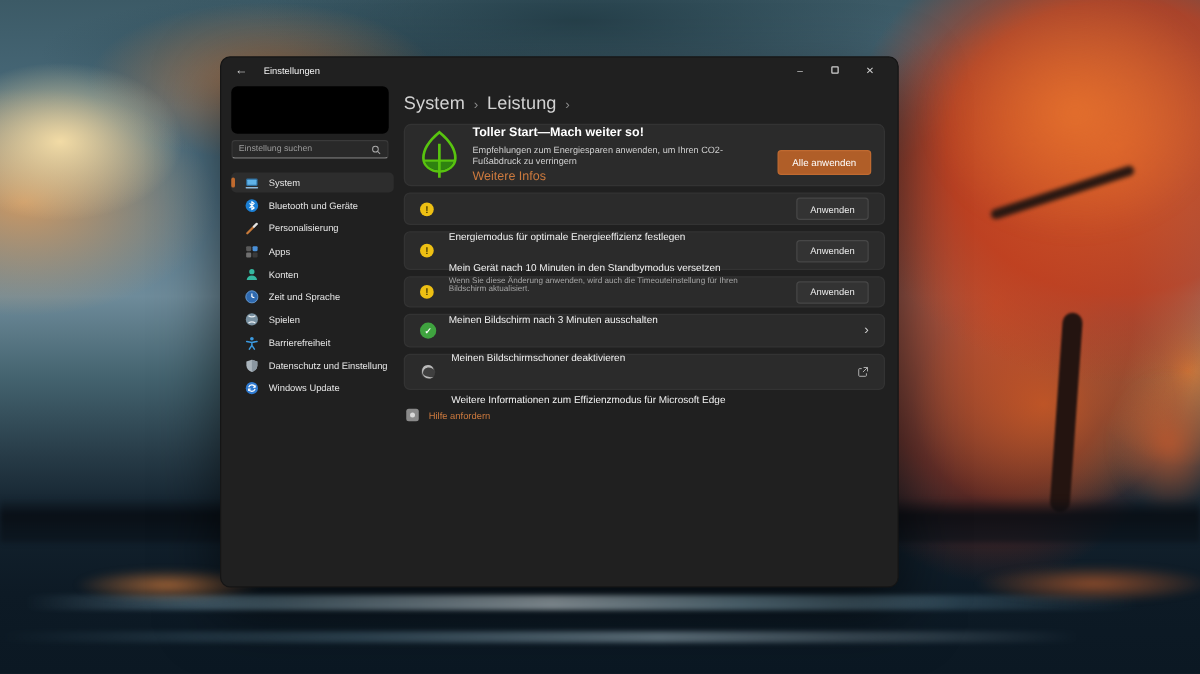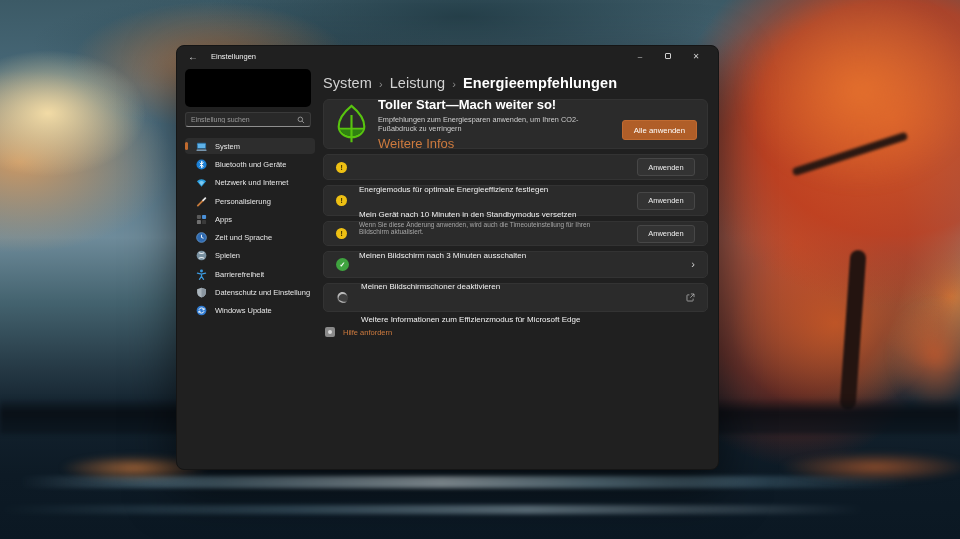--- a/index.html
+++ b/index.html
@@ -89,23 +89,23 @@
   .crumb{ font-size:14.5px; color:#d2d2d2; letter-spacing:.1px; }
   .crumb.current{ color:#ffffff; font-weight:bold; }
   .crumb-sep{ font-size:11px; color:#8a8a8a; padding-top:1px; }
 
   .banner{
     margin-top:7px; height:50px; background:#2b2b2b; border:1px solid #333;
     border-radius:6px; display:flex; align-items:center; padding:0 10px; gap:10px;
   }
   .leaf-wrap{ width:34px; height:40px; flex-shrink:0; display:flex; align-items:center; justify-content:center; }
   .banner-text{ flex:1; min-width:0; }
-  .banner-title{ font-size:13px; font-weight:bold; color:#fff; }
+  .banner-title{ font-size:10px; font-weight:bold; color:#fff; }
   .banner-desc{ font-size:7.3px; color:#cfcfcf; margin-top:2.5px; }
-  .banner-link{ font-size:13px; color:#cd7a3e; margin-top:3px; }
+  .banner-link{ font-size:10px; color:#cd7a3e; margin-top:3px; }
   .apply-all-btn{
     background:#b05e28; border:1px solid #c06a30; color:#fff; font-size:7.8px;
     border-radius:3px; padding:4.5px 11px; flex-shrink:0; font-family:"Liberation Sans", sans-serif;margin-top:12px;
   }
 
   .card{
     background:#2b2b2b; border:1px solid #333; border-radius:5px;
     display:flex; align-items:center; padding:0 12px; margin-top:5px;
   }
   .card.h26{ height:26px; } .card.h31{ height:31px; } .card.h25{ height:25px; } .card.h27{ height:27px; } .card.h29{ height:29px; }
@@ -192,45 +192,45 @@
               <svg viewBox="0 0 12 12">
                 <circle cx="6" cy="6" r="5.5" fill="#1b7fd4"></circle>
                 <path d="M4 4 L8 8 L6 9.5 V2.5 L8 4 L4 8" fill="none" stroke="#fff" stroke-width="1" stroke-linejoin="round"></path>
               </svg>
             </span>
           <span data-interactable="false">Bluetooth und Geräte</span>
         </div>
         <div class="nav-item" data-interactable="true">
           <span class="nav-ico" data-interactable="false">
               <svg viewBox="0 0 12 12">
-                <path d="M1 4.5 A7.2 7.2 0 0 1 11 4.5 L6 10.5 Z" fill="#2b9fe0"></path>
-                <path d="M3.2 5.8 A4 4 0 0 1 8.8 5.8 L6 9.2 Z" fill="#7cc8f0"></path>
-              </svg>
-            </span>
-          <span data-interactable="false">Netzwerk und Internet</span>
-        </div>
-        <div class="nav-item" data-interactable="true">
-          <span class="nav-ico" data-interactable="false">
-              <svg viewBox="0 0 12 12">
                 <line x1="2" y1="10.5" x2="7.5" y2="5" stroke="#c87a3a" stroke-width="2" stroke-linecap="round"></line>
                 <line x1="7.8" y1="4.7" x2="10.2" y2="2.3" stroke="#e4e4e4" stroke-width="2" stroke-linecap="round"></line>
               </svg>
             </span>
           <span data-interactable="false">Personalisierung</span>
         </div>
         <div class="nav-item" data-interactable="true">
           <span class="nav-ico" data-interactable="false">
               <svg viewBox="0 0 12 12">
                 <rect x="1" y="1" width="4.4" height="4.4" rx="1" fill="#5a5a5a"></rect>
                 <rect x="6.6" y="1" width="4.4" height="4.4" rx="1" fill="#4a90d8"></rect>
                 <rect x="1" y="6.6" width="4.4" height="4.4" rx="1" fill="#707070"></rect>
                 <rect x="6.6" y="6.6" width="4.4" height="4.4" rx="1" fill="#3a3a3a"></rect>
               </svg>
             </span>
           <span data-interactable="false">Apps</span>
+        </div>
+        <div class="nav-item" data-interactable="true">
+          <span class="nav-ico" data-interactable="false">
+              <svg viewBox="0 0 12 12">
+                <circle cx="6" cy="3.6" r="2.3" fill="#35b8a0"></circle>
+                <path d="M1.5 11 a4.5 4 0 0 1 9 0 Z" fill="#35b8a0"></path>
+              </svg>
+            </span>
+          <span data-interactable="false">Konten</span>
         </div>
         <div class="nav-item" data-interactable="true">
           <span class="nav-ico" data-interactable="false">
               <svg viewBox="0 0 12 12">
                 <circle cx="6" cy="6" r="5.3" fill="#2f6ab0"></circle>
                 <circle cx="6" cy="6" r="5.3" fill="none" stroke="#6aa0d8" stroke-width=".8"></circle>
                 <line x1="6" y1="6" x2="6" y2="3" stroke="#fff" stroke-width="1"></line>
                 <line x1="6" y1="6" x2="8.2" y2="6.8" stroke="#fff" stroke-width="1"></line>
               </svg>
             </span>
@@ -277,21 +277,20 @@
       </div>
     </div>
 
     <div class="content" data-interactable="false">
 
       <div class="breadcrumb" data-interactable="false">
         <span class="crumb" data-interactable="true">System</span>
         <span class="crumb-sep" data-interactable="false">›</span>
         <span class="crumb" data-interactable="true">Leistung</span>
         <span class="crumb-sep" data-interactable="false">›</span>
-        <span class="crumb current" data-interactable="false">Energieempfehlungen</span>
       </div>
 
       <div class="banner" data-interactable="false">
         <div class="leaf-wrap" data-interactable="false">
           <svg viewBox="0 0 40 48" width="33" height="40">
             <path d="M20 2 C31 11 35.5 20 35.5 27 A15.5 13 0 0 1 4.5 27 C4.5 20 9 11 20 2 Z" fill="none" stroke="#58c40f" stroke-width="2.6"></path>
             <path d="M6.2 30 A14 10.5 0 0 0 33.8 30 Z" fill="#2f8210"></path>
             <line x1="5.5" y1="29.5" x2="34.5" y2="29.5" stroke="#58c40f" stroke-width="2.2"></line>
             <line x1="20" y1="13" x2="20" y2="46" stroke="#58c40f" stroke-width="2.6"></line>
           </svg>

